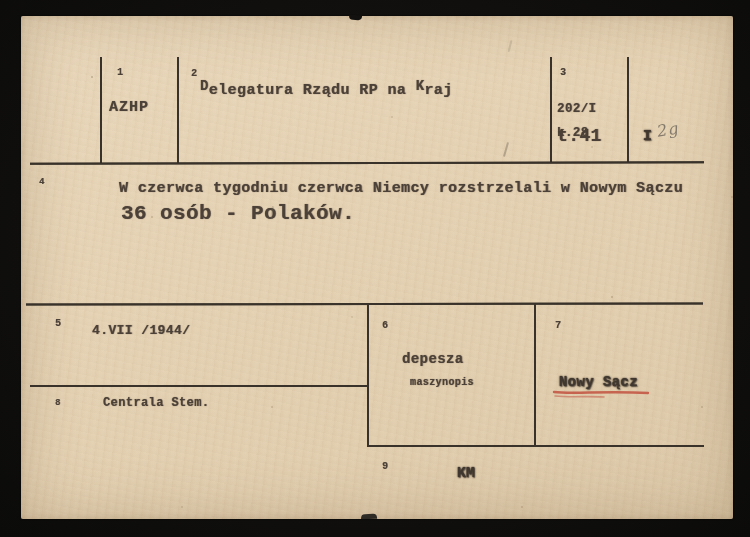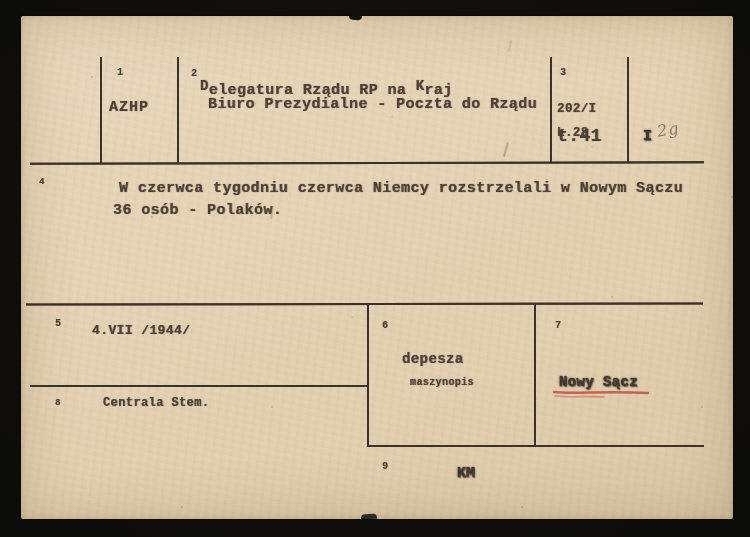--- a/index.html
+++ b/index.html
@@ -58,33 +58,32 @@
   <div class="vline" style="left:156px;top:41px;height:106px;"></div>
   <div class="vline" style="left:529px;top:41px;height:106px;"></div>
   <div class="vline" style="left:606px;top:41px;height:106px;"></div>
   <div class="hline" style="left:9px;top:146px;width:674px;transform:rotate(-0.12deg);"></div>
 
   <div class="fnum" style="left:96px;top:51px;">1</div>
   <div class="typed" style="left:88px;top:83px;font-size:15px;letter-spacing:1px;">AZHP</div>
 
   <div class="fnum" style="left:170px;top:52px;">2</div>
   <div class="typed" style="left:179px;top:66px;font-size:15px;"><span class="sup">D</span><span>elegatura Rządu RP na </span><span class="sup">K</span><span>raj</span></div>
-  <div class="typed" style="left:187px;top:80px;font-size:15px;">Biuro Prezydialne - Poczta do Rządu</div>
 
   <div class="fnum" style="left:539px;top:51px;">3</div>
   <div class="typed" style="left:536px;top:86px;font-size:12.5px;">202/I</div>
   <div class="typed" style="left:536px;top:110px;font-size:18px;">t.41</div>
   <div class="typed" style="left:536px;top:110px;font-size:12.5px;text-align:center;">k.28</div>
 
   <div class="typed smudge" style="left:622px;top:112px;font-size:15px;">I</div>
   <div class="hand" style="left:636px;top:104px;">2g</div>
 
   <div class="fnum" style="left:18px;top:161px;font-size:9px;">4</div>
   <div class="typed" style="left:98px;top:164px;font-size:15px;">W czerwca tygodniu czerwca Niemcy rozstrzelali w Nowym Sączu</div>
-  <div class="typed" style="left:92px;top:186px;font-size:15px;">36 osób - Polaków.</div>
+  <div class="typed" style="left:100px;top:186px;font-size:21px;">36 osób - Polaków.</div>
 
   <div class="hline" style="left:5px;top:287px;width:677px;transform:rotate(-0.1deg);"></div>
   <div class="vline" style="left:346px;top:287px;height:143px;"></div>
   <div class="vline" style="left:513px;top:287px;height:143px;"></div>
   <div class="hline" style="left:9px;top:369px;width:337px;"></div>
   <div class="hline" style="left:346px;top:429px;width:337px;"></div>
 
   <div class="fnum" style="left:34px;top:302px;">5</div>
   <div class="typed" style="left:71px;top:307px;font-size:13px;">4.VII /1944/</div>
 

